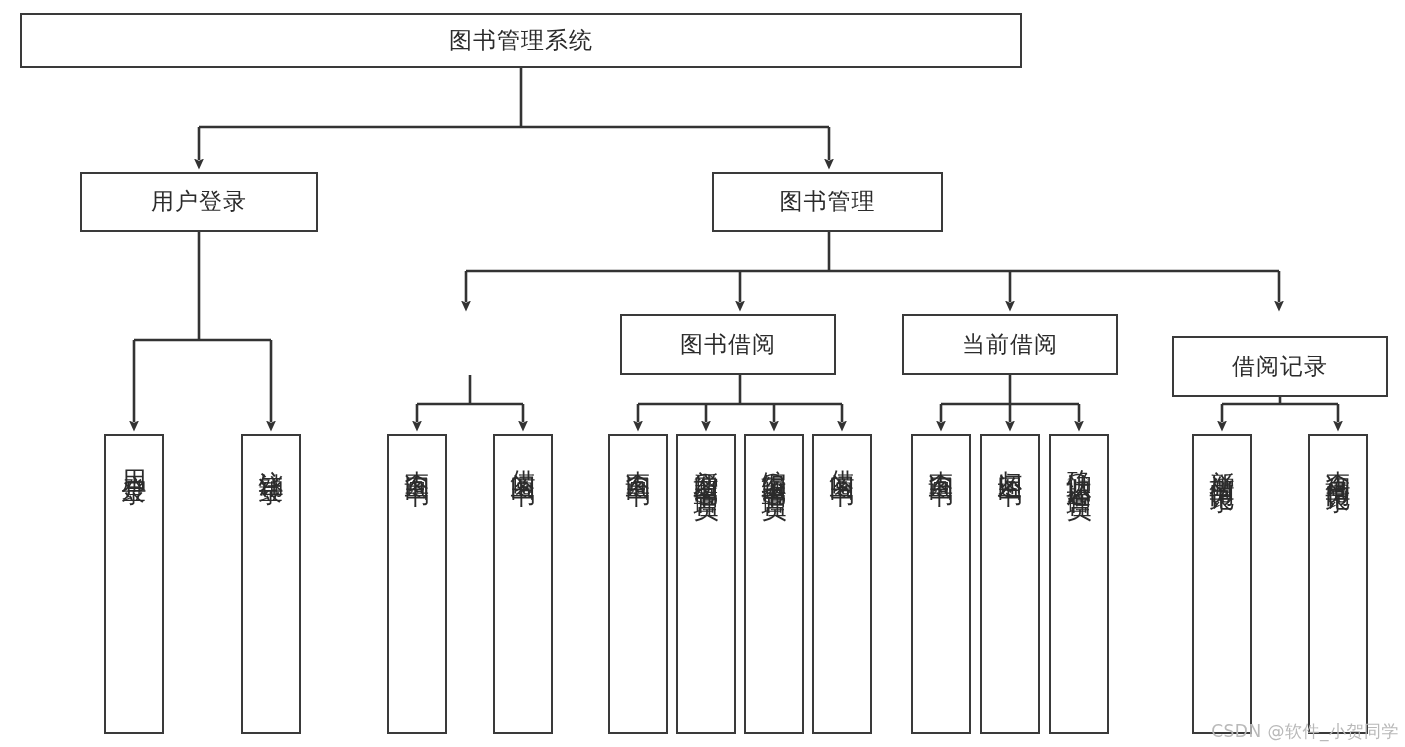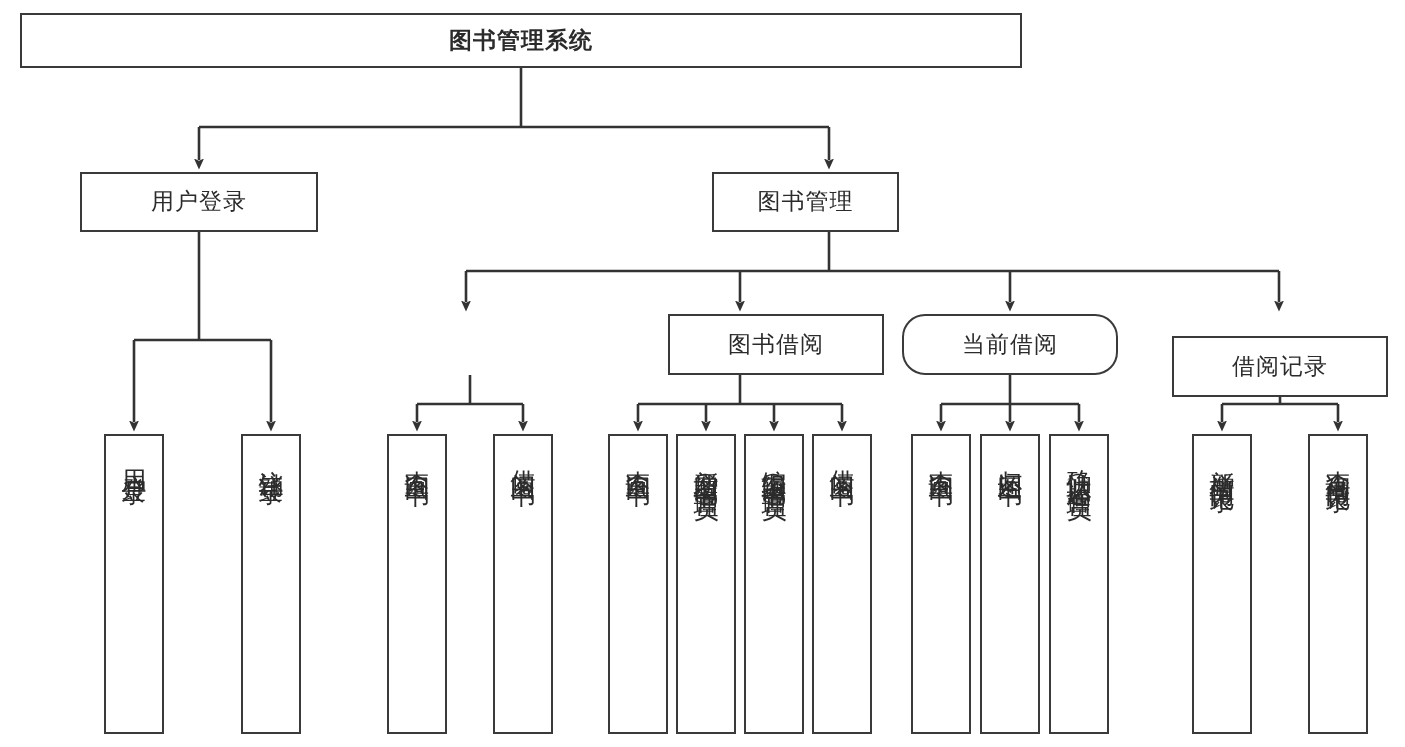--- a/index.html
+++ b/index.html
@@ -28,21 +28,21 @@
     display:block;
     text-align:center;
     line-height:1.18;
     white-space:nowrap;
   }
   
   .node.horiz .lbl{
     font-size:23px;
     letter-spacing:1px;
   }
-  .node.root .lbl{font-size:23px;font-weight:bold;}
+  .node.root .lbl{font-size:23px;}
   
   .node.leaf{
     align-items:flex-start;
     justify-content:center;
     padding-top:14px;
   }
   .node.leaf .lbl{
     writing-mode:vertical-rl;
     text-orientation:upright;
     font-size:25px;
@@ -118,30 +118,30 @@
   </svg>
 
   <div class="node root horiz" style="left:20px;top:13px;width:1002px;height:55px;">
     <span class="lbl">图书管理系统</span>
   </div>
 
   <div class="node horiz" style="left:80px;top:172px;width:238px;height:60px;">
     <span class="lbl">用户登录</span>
   </div>
 
-  <div class="node horiz" style="left:712px;top:172px;width:187px;height:60px;">
+  <div class="node horiz" style="left:712px;top:172px;width:231px;height:60px;">
     <span class="lbl">图书管理</span>
   </div>
 
 
-  <div class="node horiz" style="left:668px;top:314px;width:216px;height:61px;">
+  <div class="node horiz" style="left:620px;top:314px;width:216px;height:61px;">
     <span class="lbl">图书借阅</span>
   </div>
 
-  <div class="node horiz" style="left:902px;top:314px;width:216px;height:61px;border-radius:23px;">
+  <div class="node horiz" style="left:902px;top:314px;width:216px;height:61px;">
     <span class="lbl">当前借阅</span>
   </div>
 
   <div class="node horiz" style="left:1172px;top:314px;width:216px;height:61px;margin-top:22px;">
     <span class="lbl">借阅记录</span>
   </div>
 
   <div class="node leaf" style="left:104px;top:434px;width:60px;height:300px;">
     <span class="lbl">用户登录</span>
   </div>
@@ -187,14 +187,15 @@
   </div>
 
   <div class="node leaf" style="left:1192px;top:434px;width:60px;height:300px;">
     <span class="lbl">新增借阅记录</span>
   </div>
 
   <div class="node leaf" style="left:1308px;top:434px;width:60px;height:300px;">
     <span class="lbl">查询借阅记录</span>
   </div>
 
+  <div class="watermark">CSDN @软件_小贺同学</div>
 
 </div>
 
 </body></html>

